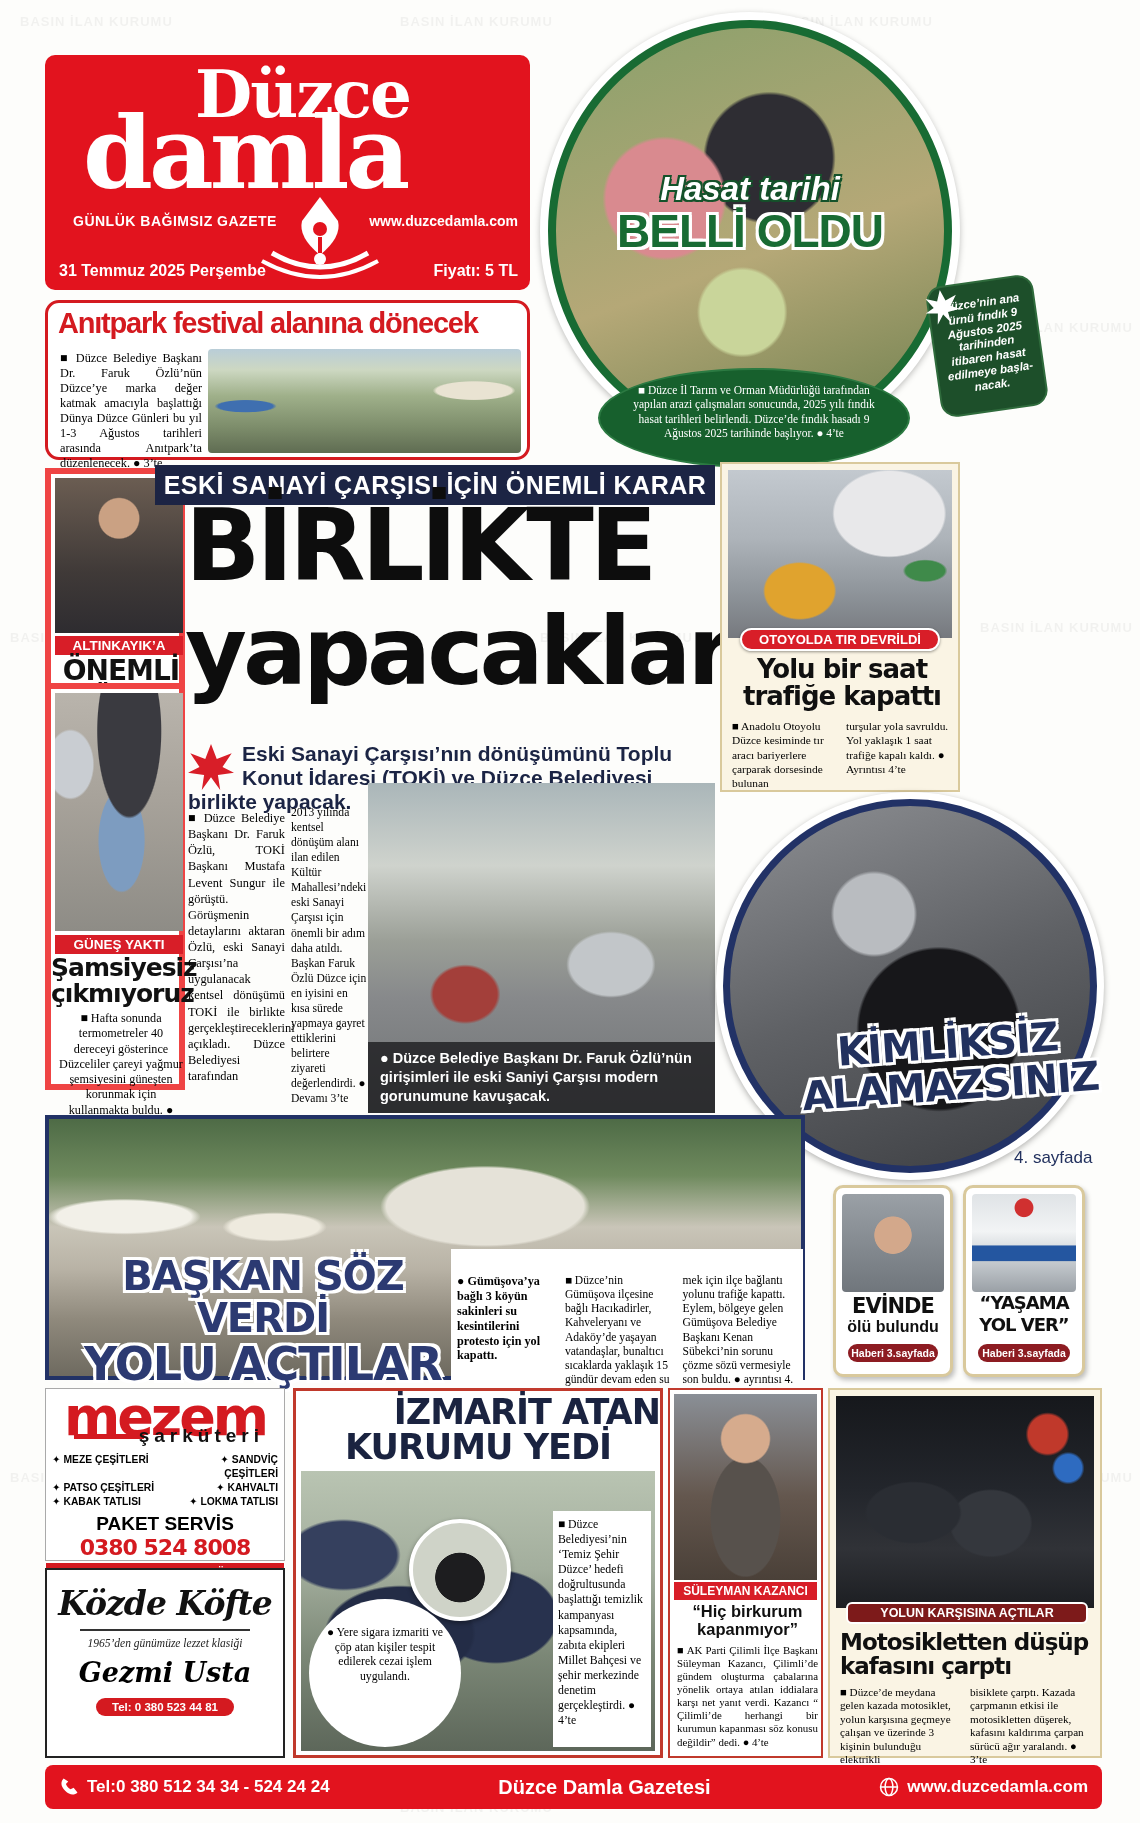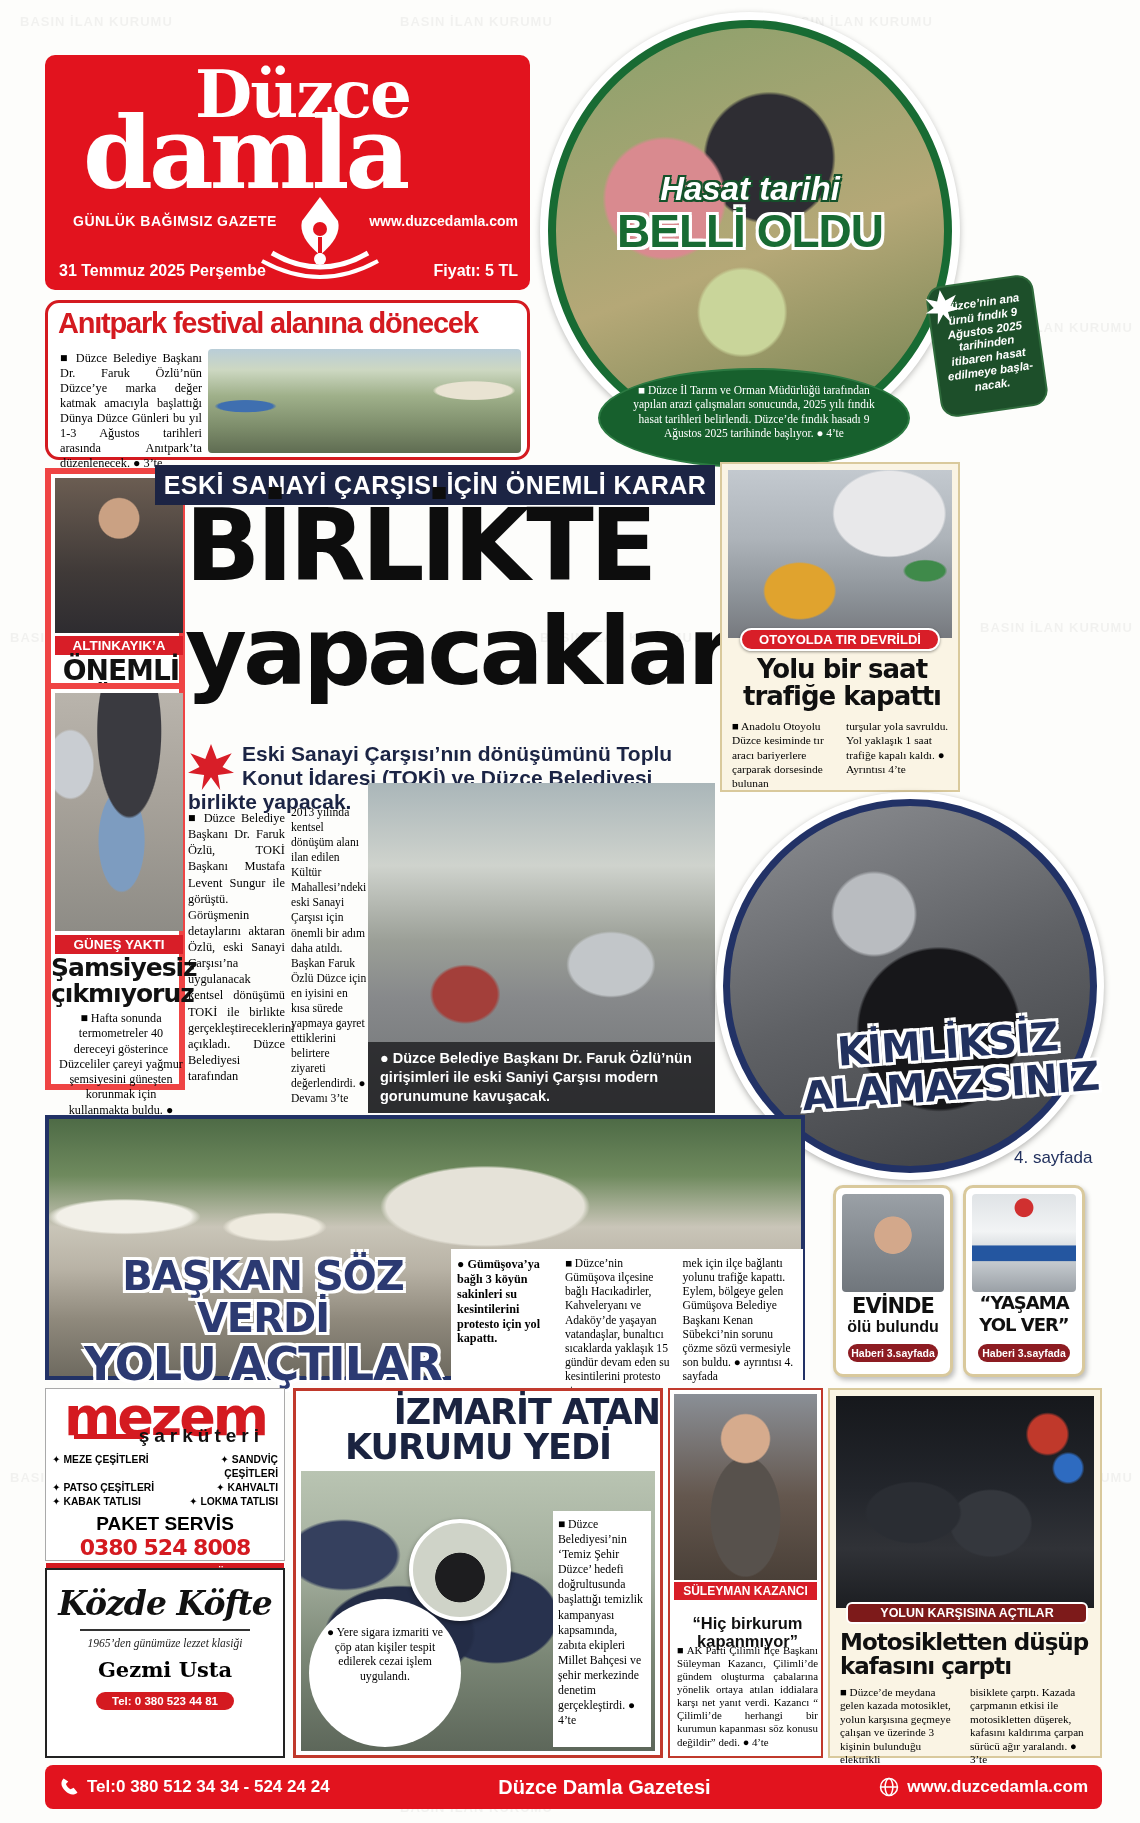--- a/index.html
+++ b/index.html
@@ -126,21 +126,21 @@
   .protest-photo { position:absolute; inset:0;
     background:
       radial-gradient(ellipse at 58% 34%, #e5e2d8 0 16%, transparent 17%),
       radial-gradient(ellipse at 10% 38%, #f2f0e8 0 7%, transparent 8%),
       radial-gradient(ellipse at 30% 42%, #eeeade 0 6%, transparent 7%),
       linear-gradient(180deg,#4e6b46 0%,#6f8a5e 22%,#c9c5b8 42%,#b9b3a6 58%,#8f897c 78%,#6e6a60 100%); }
   .protest-h { position:absolute; left:14px; top:136px; width:400px; text-align:center; color:#2c3a72; font-weight:bold;
     font-family:"DejaVu Sans",sans-serif; line-height:1.06; letter-spacing:-1px;
     text-shadow:-3px -3px 0 #fff, 3px -3px 0 #fff, -3px 3px 0 #fff, 3px 3px 0 #fff; }
   .protest-h .l1 { font-size:40px; } .protest-h .l2 { font-size:46px; }
-  .protest-panel { position:absolute; left:402px; top:130px; width:352px; height:131px; background:#fff; padding:8px 6px; display:flex; gap:9px; }
+  .protest-panel { position:absolute; left:402px; top:130px; width:352px; height:131px; background:#fff; padding:25px 6px; display:flex; gap:9px; }
   .pp-col { font-size:11.6px; line-height:1.22; }
   .pp-intro { width:102px; font-weight:bold; font-size:12.2px; }
   .pp-c1 { width:112px; } .pp-c2 { width:118px; }
 
   
   .minibox { background:#fff; border:3px solid #d9c99c; border-radius:10px; box-shadow:2px 3px 5px rgba(0,0,0,.25); text-align:center; }
   .evinde { left:833px; top:1185px; width:120px; height:192px; }
   .yasama { left:963px; top:1185px; width:122px; height:192px; }
   .mini-photo { position:absolute; left:6px; top:6px; right:6px; height:98px; border-radius:4px; }
   .evinde-photo { background:
@@ -163,21 +163,21 @@
   .mezem-sub { font-size:19px; font-weight:bold; color:#111; letter-spacing:5px; margin:-14px 20px 0 0; text-align:right; }
   .mezem-items { display:grid; grid-template-columns:1fr 1fr; font-size:10.3px; font-weight:bold; margin:6px 6px 0; line-height:1.35; }
   .mezem-items span:nth-child(odd){ text-align:left; } .mezem-items span:nth-child(even){ text-align:right; }
   .mezem-service { font-size:19px; font-weight:bold; margin-top:4px; }
   .mezem-phone { font-size:22px; font-weight:bold; color:#d41a20; font-family:"DejaVu Sans",sans-serif; letter-spacing:-1px; }
   .mezem-addr { background:#d41a20; color:#fff; font-size:11.5px; font-weight:bold; padding:3px 0; margin-top:3px; }
   .kofte { left:45px; top:1568px; width:240px; height:190px; background:#fff; border:2px solid #222; text-align:center; padding-top:14px; }
   .kofte-logo { font-family:"DejaVu Serif",serif; font-style:italic; font-weight:bold; font-size:33px; color:#111; letter-spacing:-1px; }
   .kofte-line { width:170px; height:2px; background:#333; margin:6px auto; }
   .kofte-tag { font-family:"Liberation Serif",serif; font-style:italic; font-size:11.5px; color:#222; }
-  .kofte-chef { font-family:"DejaVu Serif",serif; font-weight:bold; font-size:21px; margin-top:8px; }
+  .kofte-chef { font-family:"DejaVu Serif",serif; font-style:italic; font-weight:bold; font-size:27px; margin-top:8px; }
   .kofte-phone { display:inline-block; background:#d41a20; color:#fff; font-size:11.5px; font-weight:bold; border-radius:10px; padding:3px 16px; margin-top:10px; }
 
   
   .izmarit { left:293px; top:1388px; width:370px; height:370px; background:#fff; border:3px solid #c0392b; }
   .izmarit-h { position:absolute; left:0; top:4px; width:100%; text-align:center; color:#1a2340; font-weight:bold;
     font-family:"DejaVu Sans",sans-serif; line-height:1.0; letter-spacing:-1px; }
   .izmarit-h .l1 { font-size:35px;text-align:right; } .izmarit-h .l2 { font-size:35px; }
   .izmarit-photo { position:absolute; left:5px; top:80px; width:354px; height:280px;
     background:
       radial-gradient(ellipse at 28% 58%, #232c46 0 20%, transparent 21%),
@@ -192,21 +192,21 @@
     font-size:11.8px; line-height:1.28; }
 
   
   .kazanci { left:668px; top:1388px; width:155px; height:370px; background:#fff; border:2px solid #c0392b; }
   .kazanci-photo { position:absolute; left:4px; top:4px; width:143px; height:186px;
     background:
       radial-gradient(circle at 50% 24%, #d6ab8d 0 15%, transparent 16%),
       radial-gradient(ellipse at 50% 66%, #57514c 0 34%, transparent 35%),
       linear-gradient(180deg,#8a8f96 0%,#64574e 55%,#4a4038 100%); }
   .kazanci-label { position:absolute; left:4px; top:192px; width:143px; font-size:12px; padding:2px 0; }
-  .kazanci-h { position:absolute; left:0; top:224px; width:155px; text-align:center; font-size:16.5px; font-weight:bold; color:#101010; line-height:1.1; }
+  .kazanci-h { position:absolute; left:0; top:212px; width:155px; text-align:center; font-size:16.5px; font-weight:bold; color:#101010; line-height:1.1; }
   .kazanci-body { position:absolute; left:7px; top:254px; width:141px; font-size:10.9px; line-height:1.2; text-align:justify; }
 
   
   .moto { left:828px; top:1388px; width:274px; height:370px; background:#faf4e4; border:2px solid #d9c99c; }
   .moto-photo { position:absolute; left:6px; top:6px; width:258px; height:212px;
     background:
       radial-gradient(circle at 82% 18%, #c0392b 0 7%, transparent 8%),
       radial-gradient(circle at 90% 34%, #2e6bc0 0 5%, transparent 6%),
       radial-gradient(ellipse at 30% 55%, #2a2d33 0 18%, transparent 19%),
       radial-gradient(ellipse at 60% 60%, #34373d 0 18%, transparent 19%),

